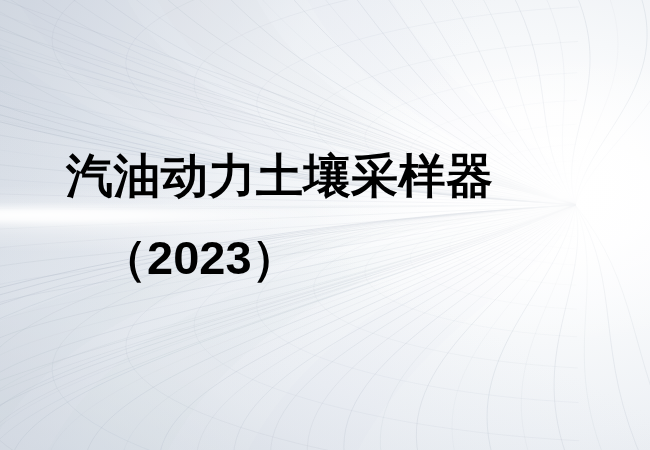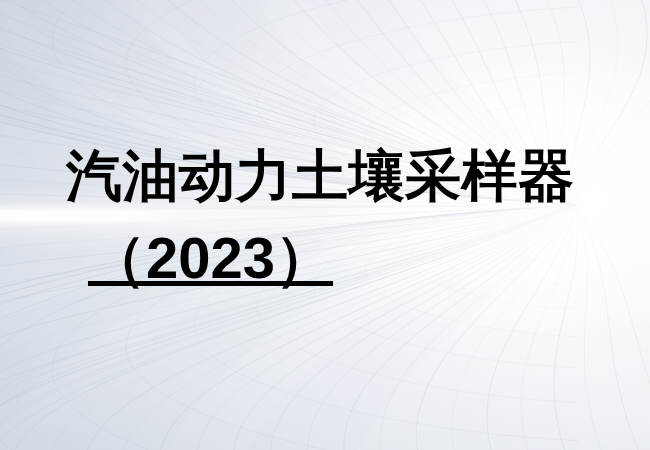--- a/index.html
+++ b/index.html
@@ -95,32 +95,31 @@
     white-space: nowrap;
     letter-spacing: 0.5px;
     text-shadow:
        0.6px 0 0 rgba(255,255,255,0.35),
       -0.6px 0 0 rgba(190,205,225,0.30);
   }
 
   #title-main {
     left: 66px;
     top: 148px;
-    font-size: 56px;
+    font-size: 47px;
     line-height: 56px;
     text-align: center;
   }
 
   #title-year {
-    left: 88px;
+    left: 100px;
     top: 230px;
-    font-size: 58px;
+    font-size: 47px;
     line-height: 56px;
     letter-spacing: 0px;
-    text-decoration: underline;
   }
 </style>
 </head>
 <body>
 
 <div id="slide">
 
   <div class="bg-layer" id="bg-base"></div>
   <div class="bg-layer" id="bg-tint"></div>
   <div class="bg-layer" id="bg-tint-lower"></div>

